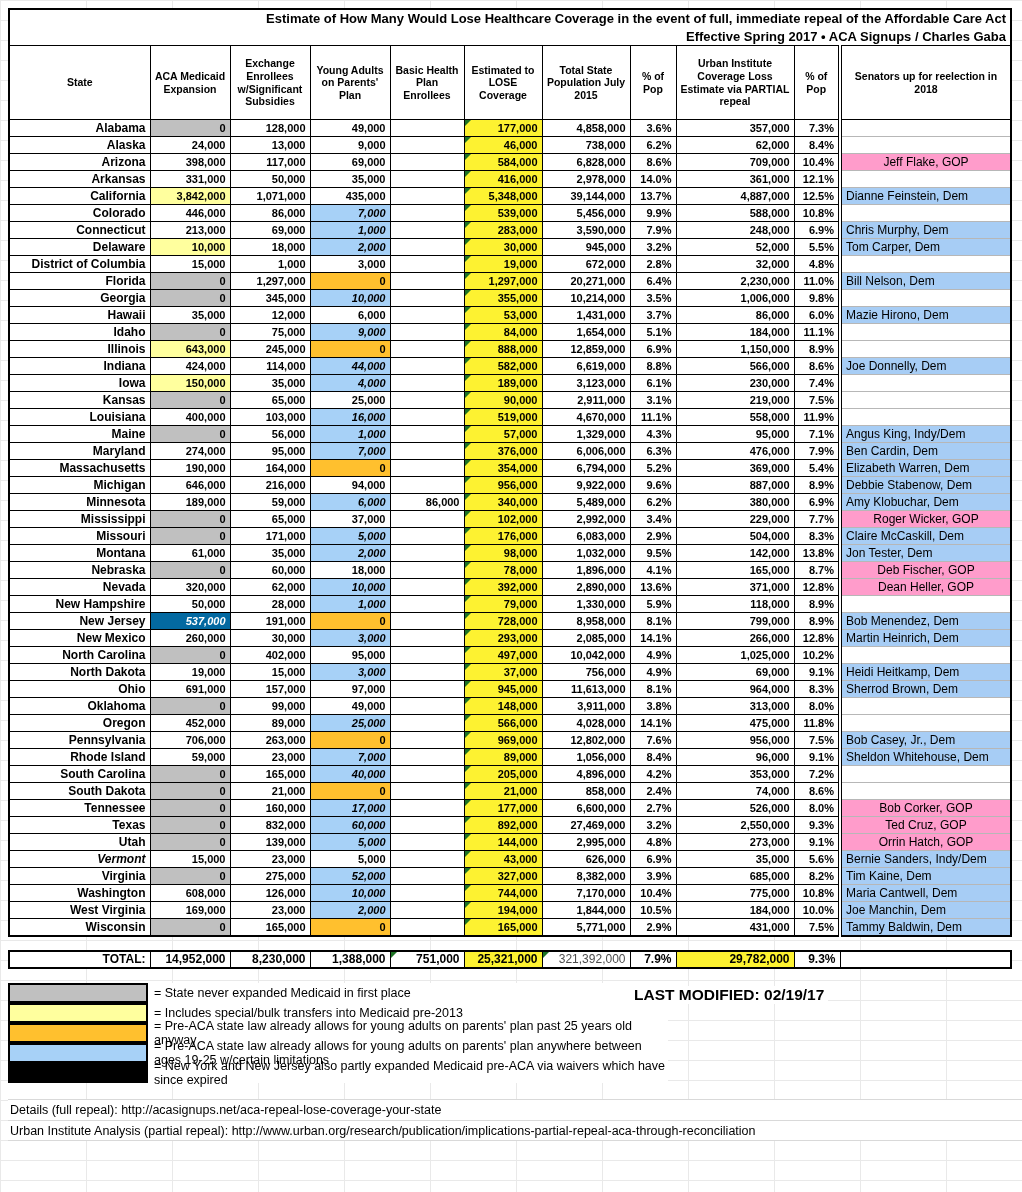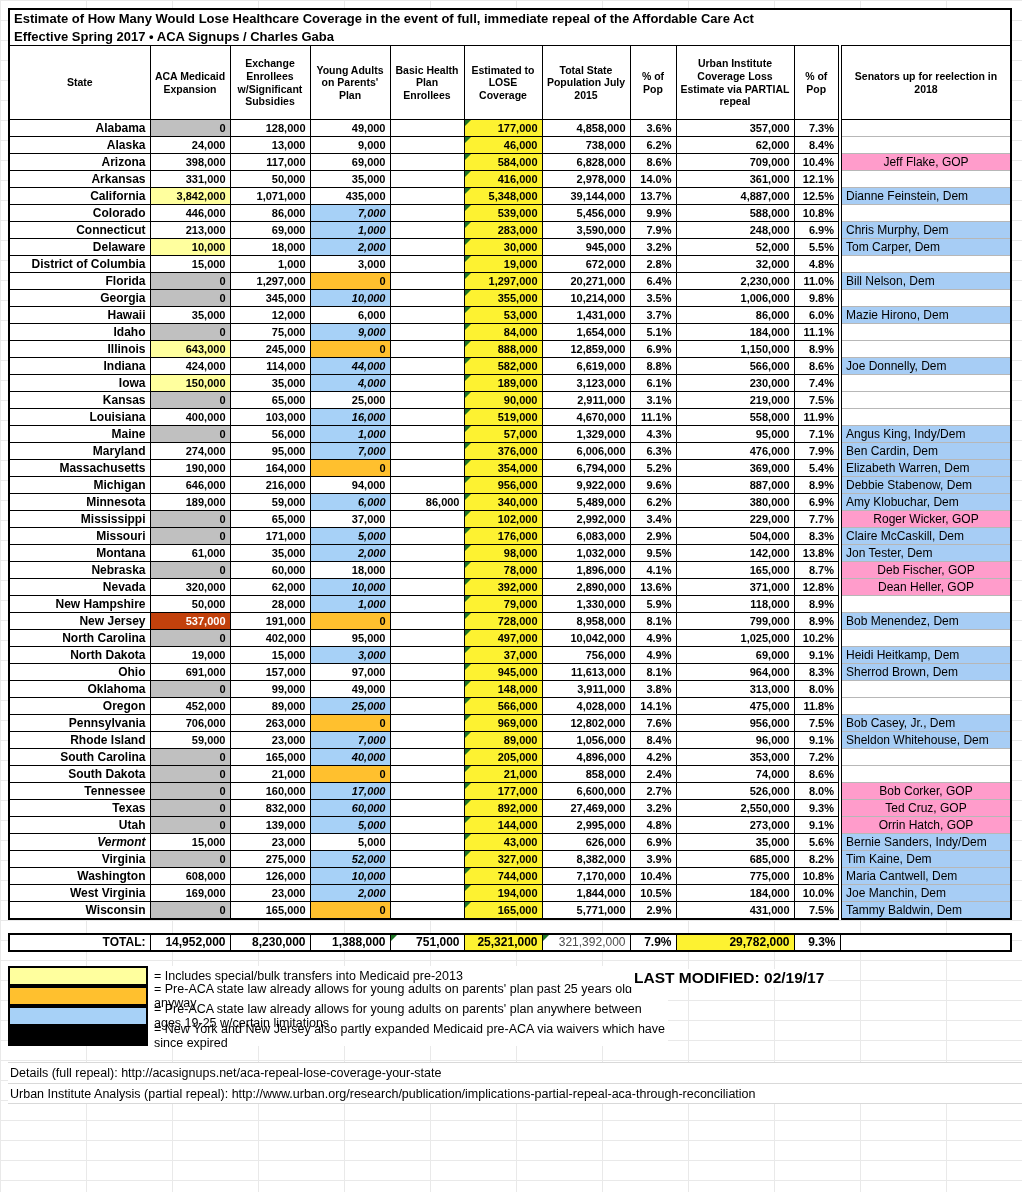--- a/index.html
+++ b/index.html
@@ -14,35 +14,35 @@
       linear-gradient(to bottom, #e9e9e9 1px, transparent 1px);
     background-size:86px 20px;
     overflow:hidden;
   }
   .sheet { position:relative; padding:8px 0 0 8px; }
 
   table { border-collapse:collapse; table-layout:fixed; background:#fff; }
   #main-table, #total-table { border:2px solid #000; }
   td, th { border:1px solid #000; padding:0 4px; overflow:hidden; white-space:nowrap; }
 
-  .title-cell { height:36px; text-align:left; font-weight:bold; font-size:13px; line-height:1.35; white-space:normal; }
+  .title-cell { height:36px; text-align:right; font-weight:bold; font-size:13px; line-height:1.35; white-space:normal; }
 
   .hdr th { height:74px; font-size:10.5px; font-weight:bold; text-align:center; vertical-align:middle; white-space:normal; line-height:1.2; padding:0 2px; }
 
   tbody tr { height:17px; }
   .state { font-weight:bold; font-size:12px; text-align:right; }
   .italic { font-style:italic; }
   .num { font-weight:bold; font-size:11px; text-align:right; }
   .sen { font-size:12px; text-align:left; font-weight:normal;
          border-left:4px double #000; border-top:1px solid #b7b7b7; border-bottom:1px solid #b7b7b7; }
   .hdr .sen-h { border-left:4px double #000; }
 
   .gray  { background:#c0c0c0; }
   .paleyellow { background:#ffff9e;margin-left:46px; }
-  .blackcell  { background:#c2410c; color:#fff; }
+  .blackcell  { background:#0369a1; color:#fff; font-style:italic; }
   .blue   { background:#a7d1f7; font-style:italic; }
   .orange { background:#ffc02e; }
   .lose   { background:#fdf231; }
   .gop { background:#ff9ccb;text-align:center; }
   .dem { background:#a7cdf5; }
 
   .tri { position:relative; }
   .tri::before {
     content:""; position:absolute; top:0; left:0; width:0; height:0;
     border-style:solid; border-width:6px 6px 0 0;
@@ -489,20 +489,33 @@
           <td class="num orange">0</td>
           <td class="num"></td>
           <td class="num lose tri">728,000</td>
           <td class="num">8,958,000</td>
           <td class="num">8.1%</td>
           <td class="num">799,000</td>
           <td class="num">8.9%</td>
           <td class="sen dem">Bob Menendez, Dem</td>
         </tr>
         <tr>
+          <th class="state">New Mexico</th>
+          <td class="num ">260,000</td>
+          <td class="num">30,000</td>
+          <td class="num blue">3,000</td>
+          <td class="num"></td>
+          <td class="num lose tri">293,000</td>
+          <td class="num">2,085,000</td>
+          <td class="num">14.1%</td>
+          <td class="num">266,000</td>
+          <td class="num">12.8%</td>
+          <td class="sen dem">Martin Heinrich, Dem</td>
+        </tr>
+        <tr>
           <th class="state">North Carolina</th>
           <td class="num gray">0</td>
           <td class="num">402,000</td>
           <td class="num ">95,000</td>
           <td class="num"></td>
           <td class="num lose tri">497,000</td>
           <td class="num">10,042,000</td>
           <td class="num">4.9%</td>
           <td class="num">1,025,000</td>
           <td class="num">10.2%</td>
@@ -745,20 +758,24 @@
       <td class="num">7.9%</td>
       <td class="num lose">29,782,000</td>
       <td class="num">9.3%</td>
       <td class="noborder"></td>
     </tr>
   </tbody>
     </table>
 
   <div class="legend">
     <div id="legend-rows">
+        <div class="legend-row">
+          <span class="swatch" style="background: rgb(192, 192, 192);"></span>
+          <span class="legend-label">= State never expanded Medicaid in first place</span>
+        </div>
         <div class="legend-row">
           <span class="swatch" style="background: rgb(255, 255, 158);"></span>
           <span class="legend-label">= Includes special/bulk transfers into Medicaid pre-2013</span>
         </div>
         <div class="legend-row">
           <span class="swatch" style="background: rgb(255, 192, 46);"></span>
           <span class="legend-label">= Pre-ACA state law already allows for young adults on parents' plan past 25 years old anyway</span>
         </div>
         <div class="legend-row">
           <span class="swatch" style="background: rgb(167, 209, 247);"></span>

